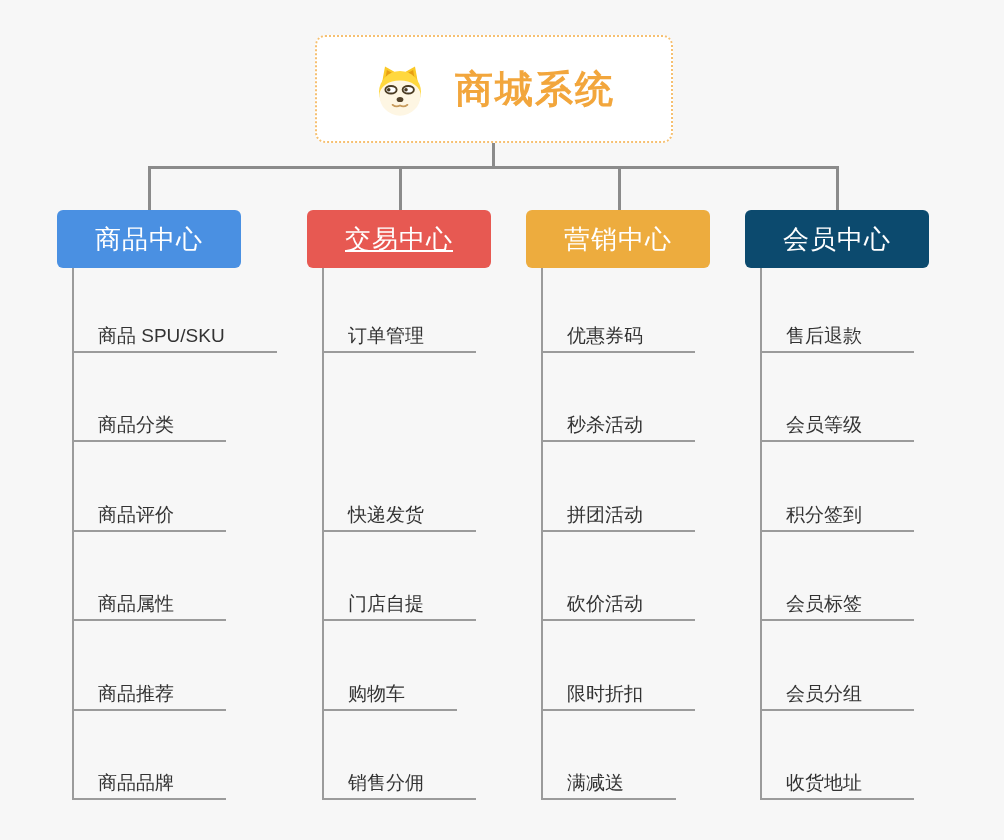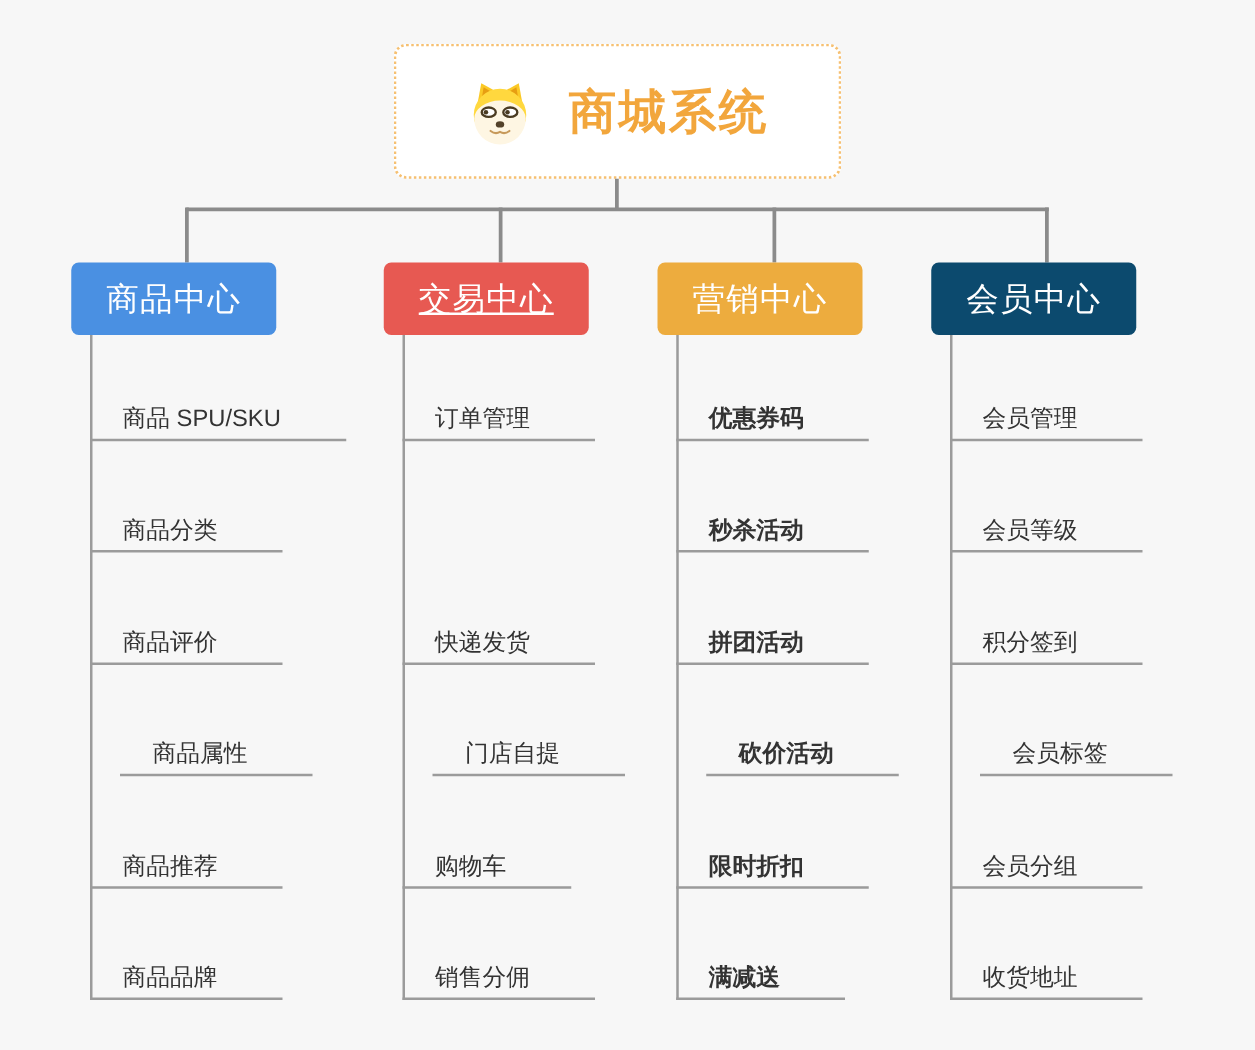--- a/index.html
+++ b/index.html
@@ -18,37 +18,37 @@
 
   
   .line { position:absolute; background:#8B8B8B; }
   .stem  { left:492px; top:143px; width:3px; height:25px; }
   .bus   { left:149px; top:166px; width:690px; height:3px; }
   .drop  { top:166px; width:3px; height:44px; }
   .d0 { left:148px; } .d1 { left:399px; } .d2 { left:618px; } .d3 { left:836px; }
 
   
   .branch-box {
-    position:absolute; top:210px; width:164px; height:58px; border-radius:6px;
+    position:absolute; top:210px; width:184px; height:58px; border-radius:6px;
     color:#FFFFFF; font-size:26px; font-weight:500;
     display:flex; align-items:center; justify-content:center; letter-spacing:1px;
   }
   .g0 { left:57px; } .g1 { left:307px; } .g2 { left:526px; } .g3 { left:745px; }
 
   
   .spine { position:absolute; top:268px; width:2px; height:532px; background:#9B9B9B; }
   .s0 { left:72px; } .s1 { left:322px; } .s2 { left:541px; } .s3 { left:760px; }
 
   
   .item {
     position:absolute; height:34px; line-height:30px; padding:2px 52px 0 26px;
     border-bottom:2px solid #9B9B9B; font-size:19px; color:#333333; white-space:nowrap;
   }
-  .ci0 { left:72px; } .ci1 { left:322px; } .ci2 { left:541px;font-weight:bold; } .ci3 { left:760px; }
-  .r0 { top:319px; } .r1 { top:408px; } .r2 { top:498px; } .r3 { top:587px;margin-left:24px; } .r4 { top:677px; } .r5 { top:766px; }
+  .ci0 { left:72px; } .ci1 { left:322px; } .ci2 { left:541px; } .ci3 { left:760px; }
+  .r0 { top:319px; } .r1 { top:408px; } .r2 { top:498px; } .r3 { top:587px; } .r4 { top:677px; } .r5 { top:766px; }
 </style>
 </head>
 <body>
 
 <div class="canvas">
 
   <div class="root-node">
     <span class="dog">
       <svg viewBox="0 0 72 72" width="54" height="54" aria-hidden="true">
         <polygon points="12,28 16,6 32,15" fill="#FBC926"></polygon>
@@ -96,20 +96,20 @@
   <div class="spine s2"></div>
   <div class="item ci2 r0">优惠券码</div>
   <div class="item ci2 r1">秒杀活动</div>
   <div class="item ci2 r2">拼团活动</div>
   <div class="item ci2 r3">砍价活动</div>
   <div class="item ci2 r4">限时折扣</div>
   <div class="item ci2 r5">满减送</div>
 
   <div class="branch-box g3" style="background: #0c4a6e;">会员中心</div>
   <div class="spine s3"></div>
-  <div class="item ci3 r0">会员管理</div>
+  <div class="item ci3 r0">售后退款</div>
   <div class="item ci3 r1">会员等级</div>
   <div class="item ci3 r2">积分签到</div>
   <div class="item ci3 r3">会员标签</div>
   <div class="item ci3 r4">会员分组</div>
   <div class="item ci3 r5">收货地址</div>
 
 </div>
 
 </body></html>

